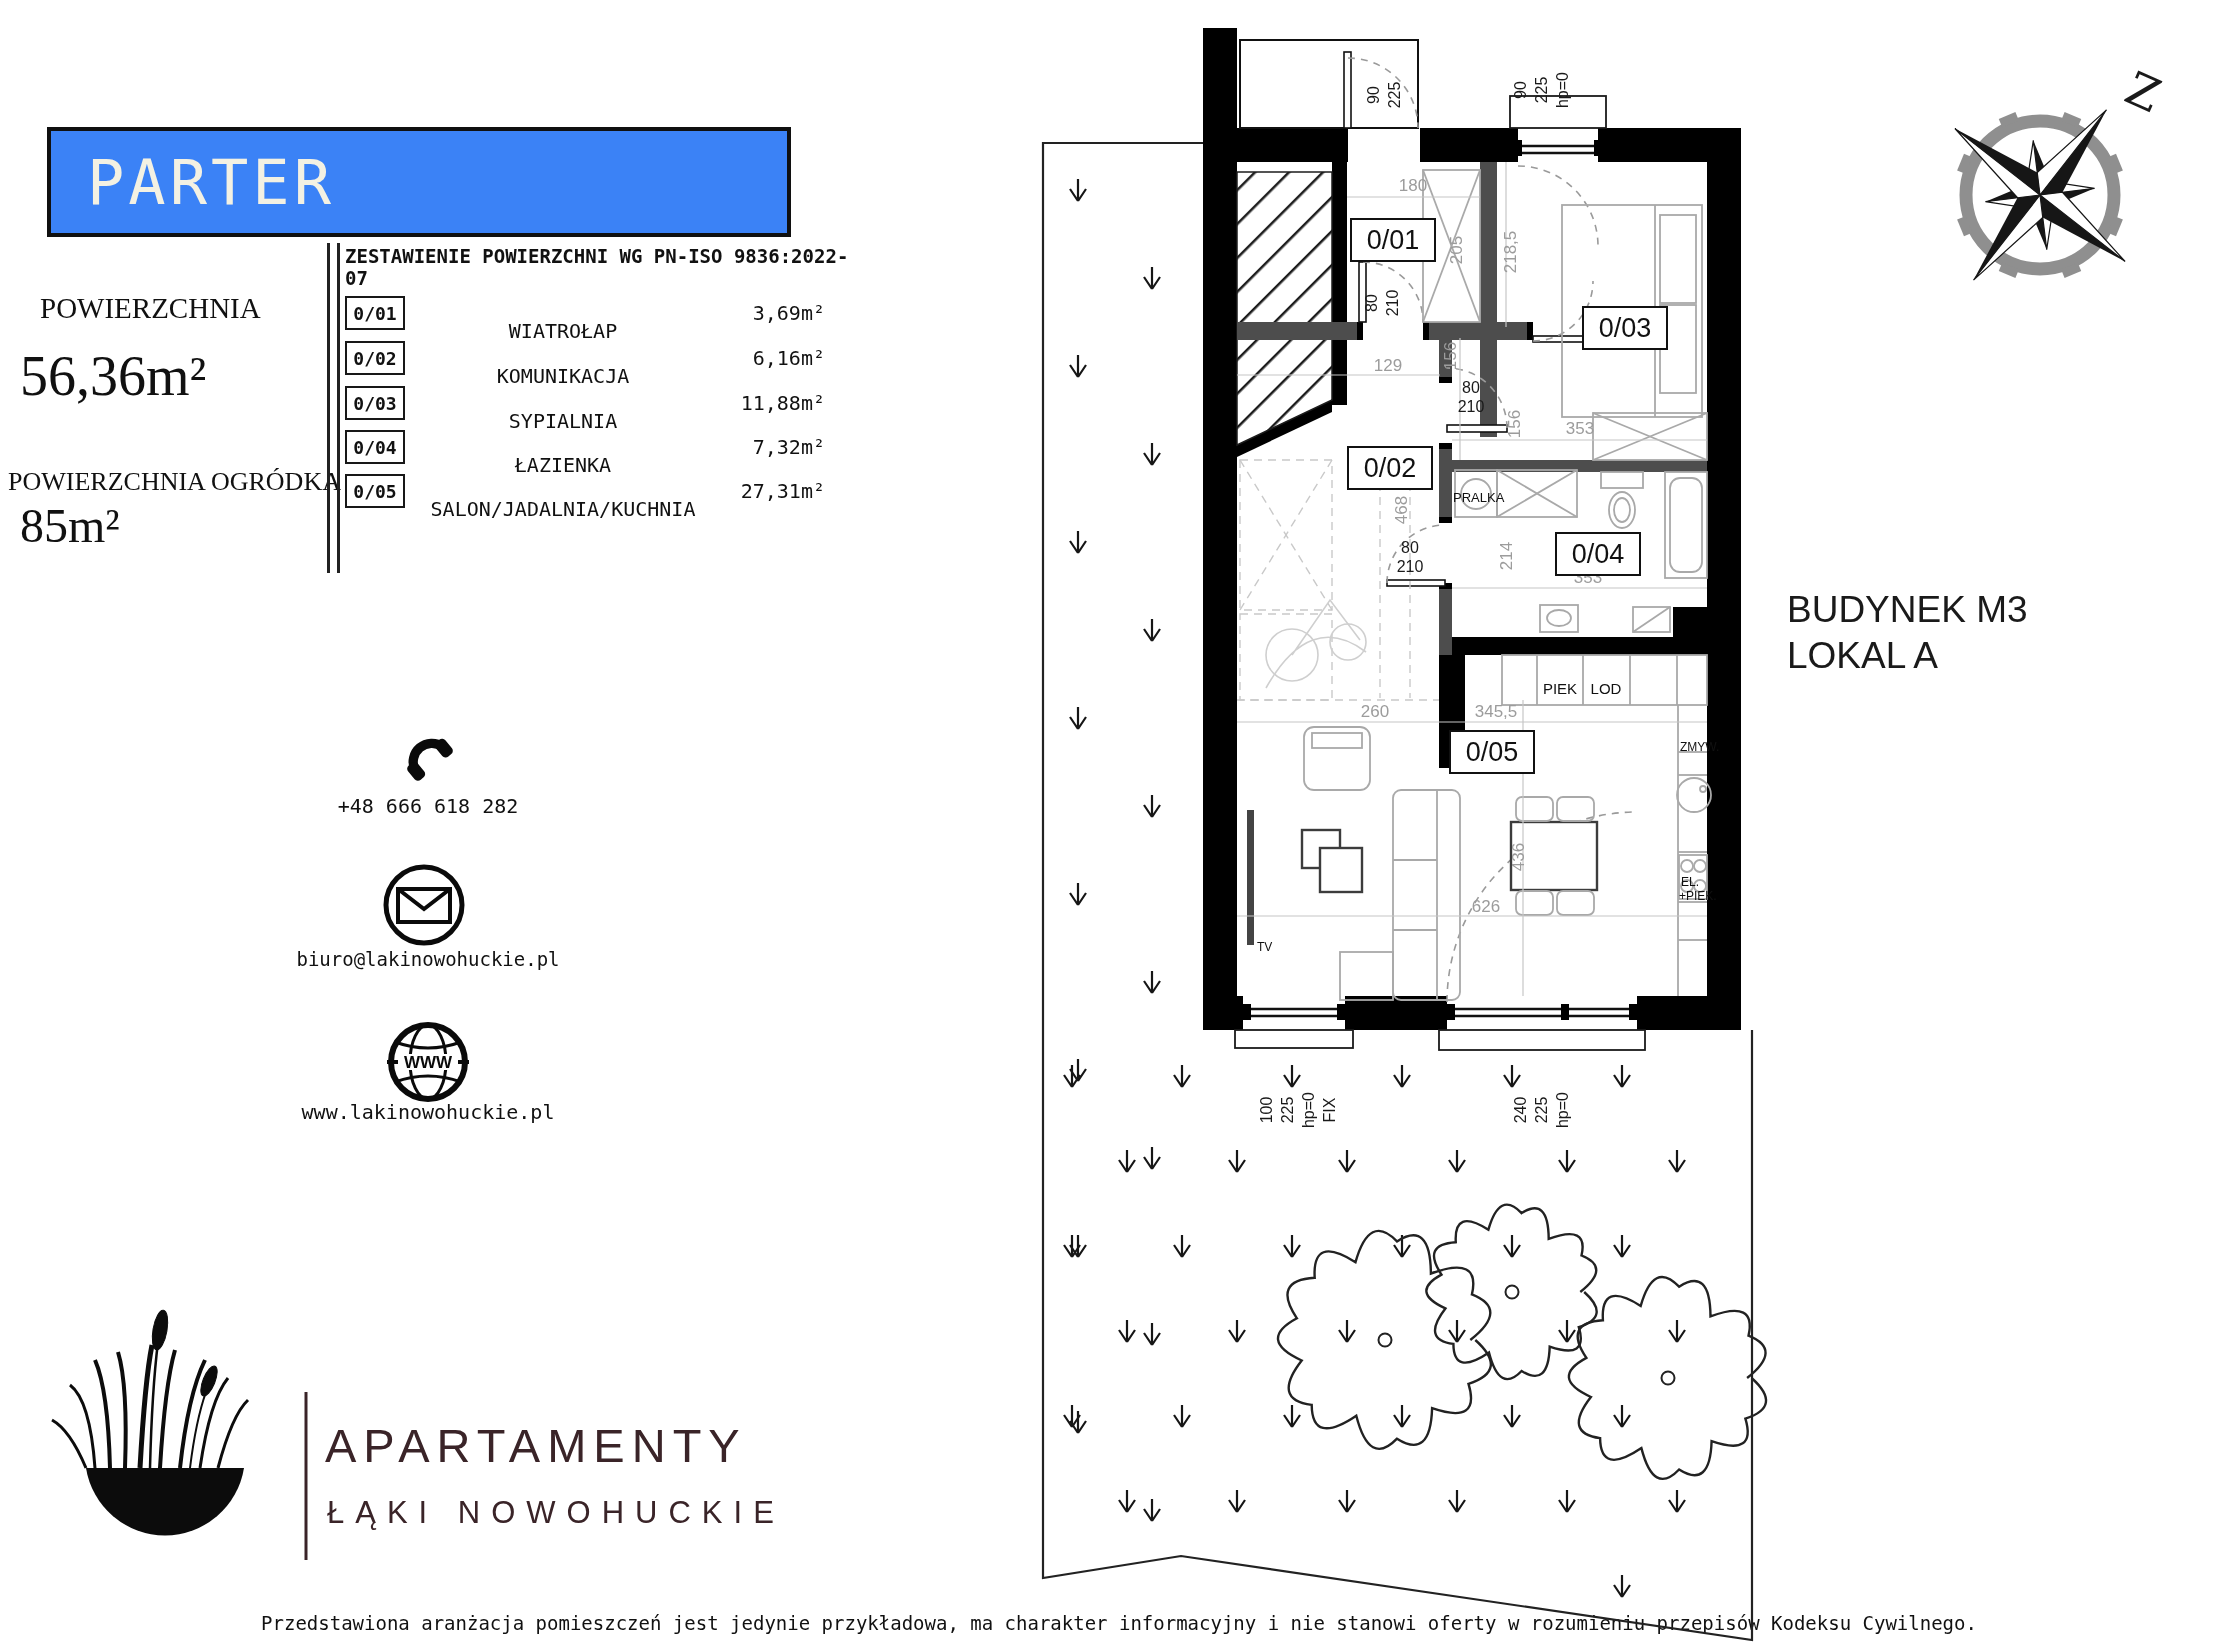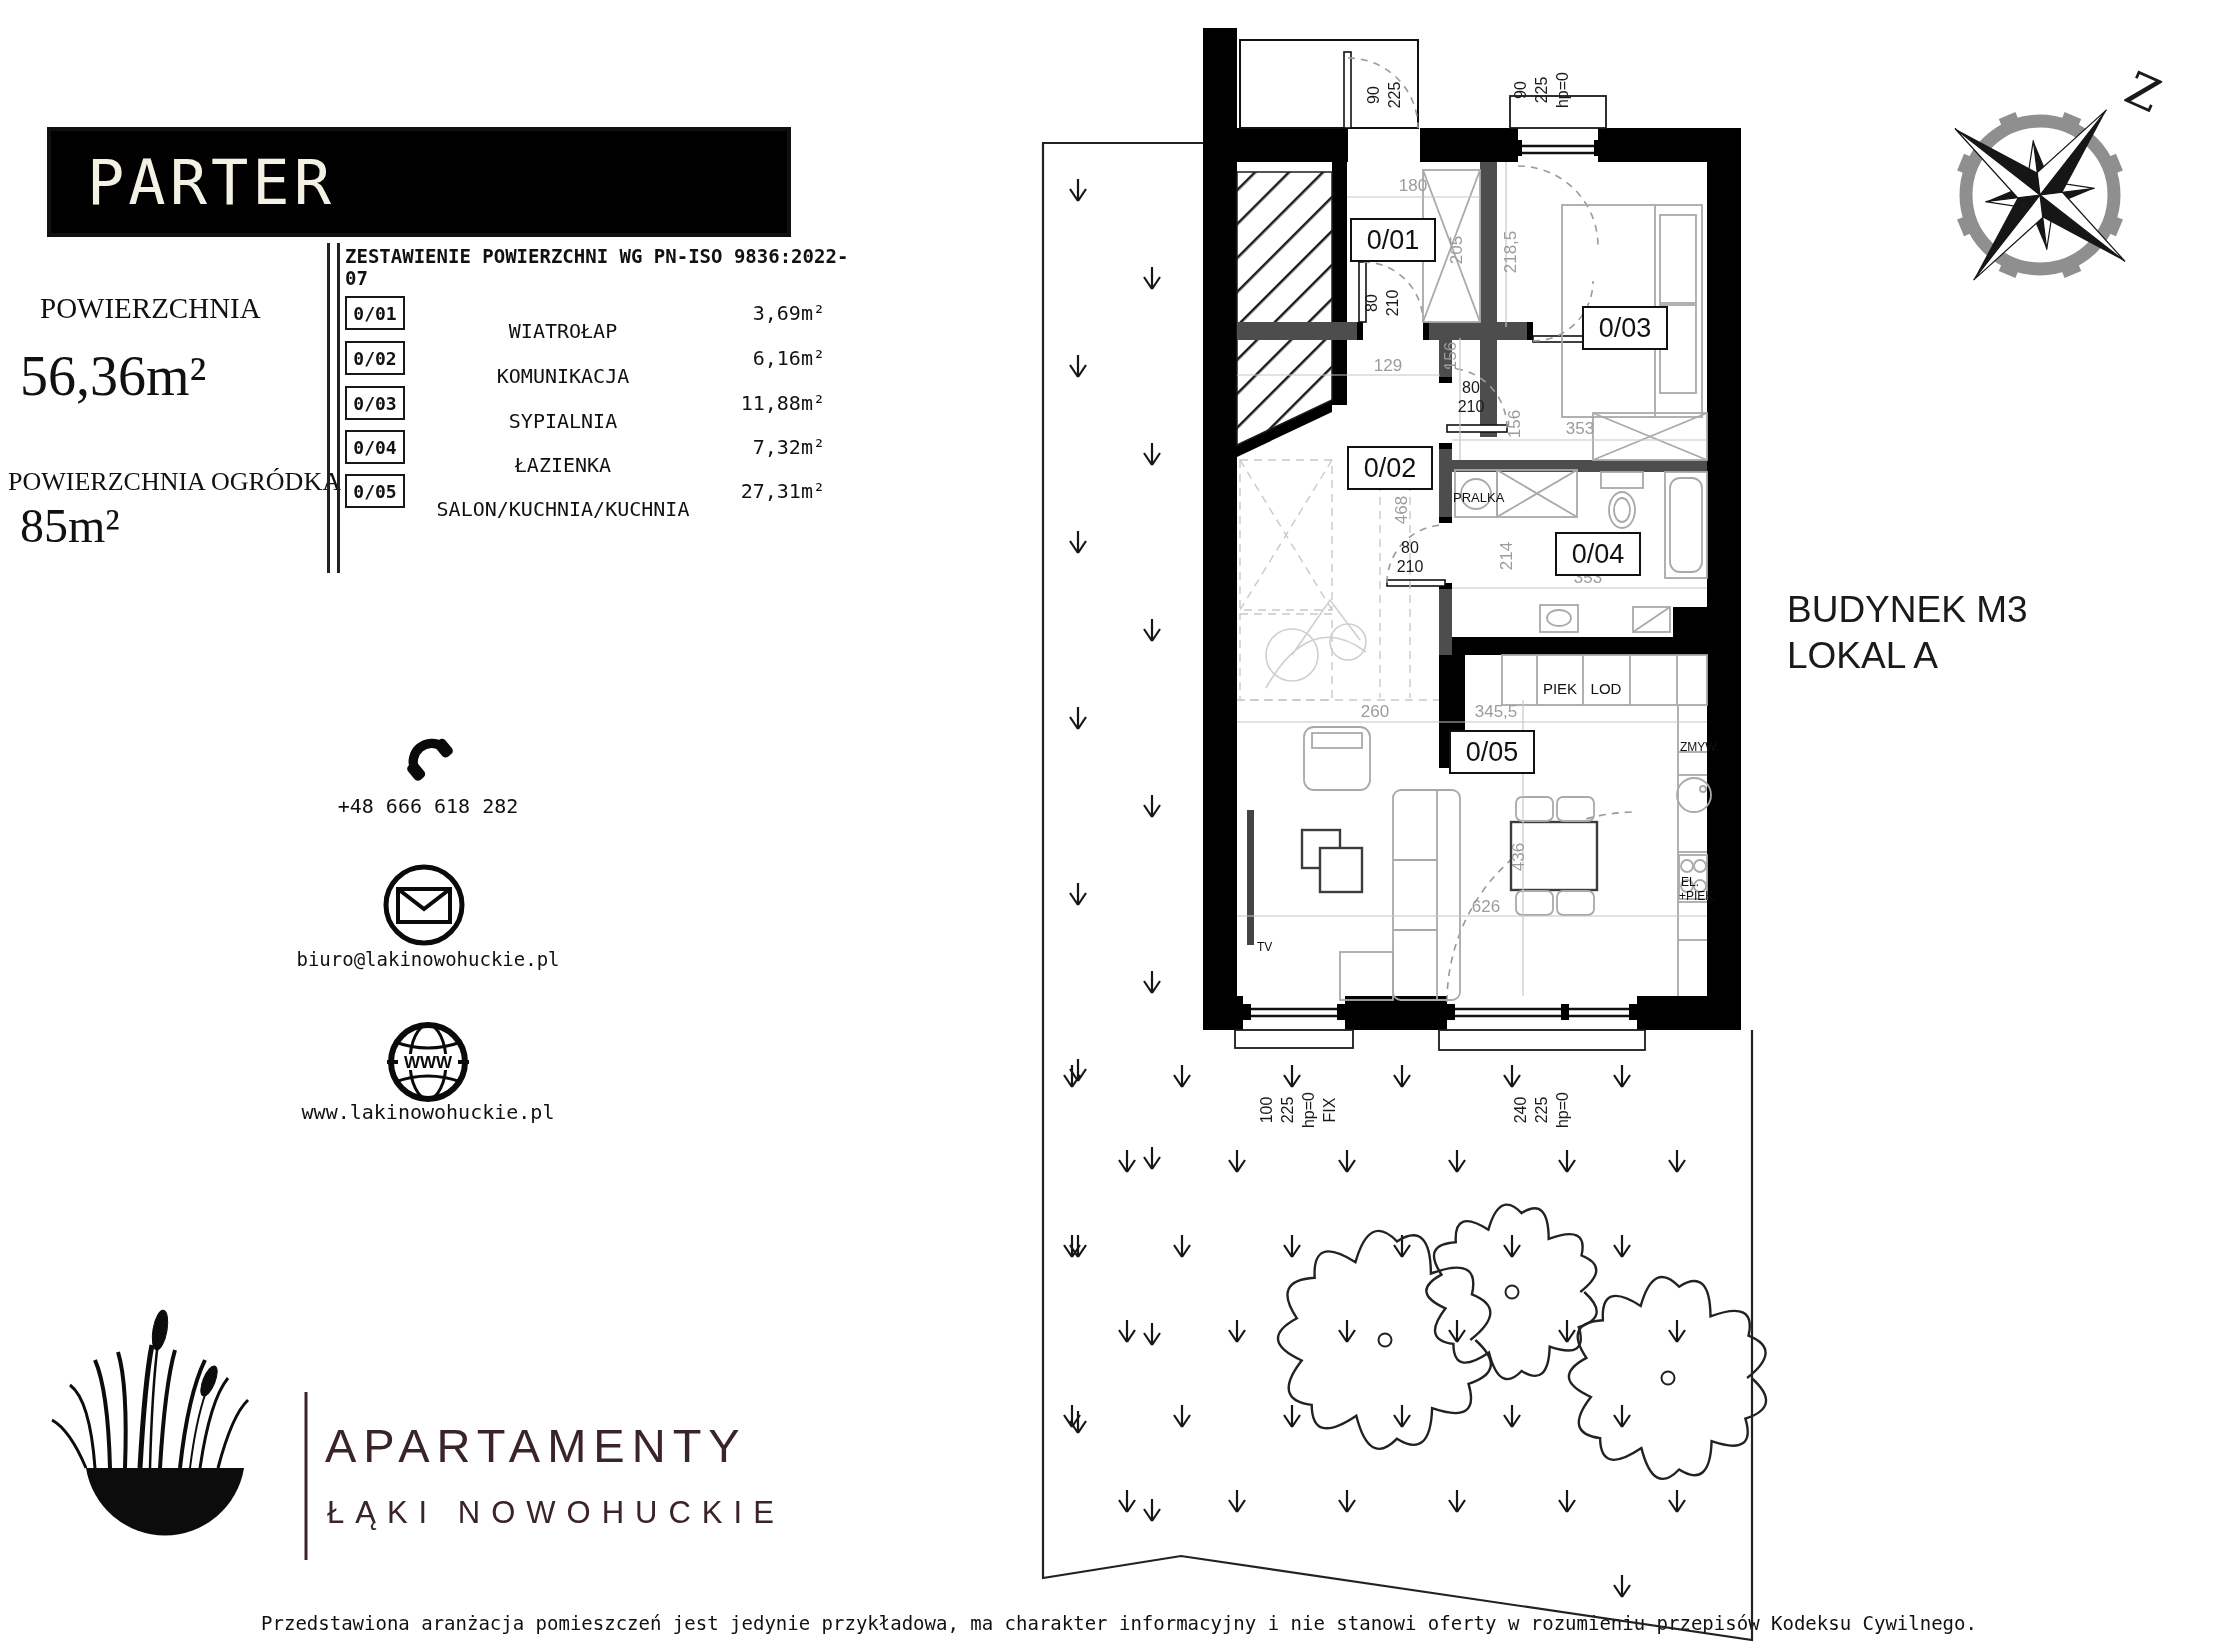--- a/index.html
+++ b/index.html
@@ -1,20 +1,20 @@
 <!DOCTYPE html>
 <html><head>
 <meta charset="utf-8">
 <style>
   html,body{margin:0;padding:0;background:#fff;}
   #app{position:relative;width:2238px;height:1652px;background:#fff;overflow:hidden;
        font-family:"DejaVu Sans Mono", monospace;color:#111;}
   .abs{position:absolute;}
   
-  #hdr{left:47px;top:127px;width:736px;height:102px;background:#000000;border:4px solid #101010;
+  #hdr{left:47px;top:127px;width:736px;height:102px;background:#3b82f6;border:4px solid #101010;
        display:flex;align-items:center;}
   #hdr .floor{font-size:62px;color:#f3f1e3;margin-left:36px;letter-spacing:4px;}
   #hdr .unit{font-size:42px;color:#eFeddf;margin-left:88px;letter-spacing:2px;}
   
   .c{font-family:Liberation Serif, serif;}
   #pow-label{left:40px;top:292px;width:260px;font-size:29px;}
   #pow-val{left:20px;top:344px;width:300px;font-size:56px;}
   #ogr-label{left:8px;top:455px;width:340px;font-size:26px;margin-top:12px;}
   #ogr-val{left:20px;top:498px;width:300px;font-size:48px;}
   
@@ -79,21 +79,21 @@
     <div class="tname">SYPIALNIA</div>
     <div class="tarea">11,88m²</div>
   </div>
   <div class="trow abs" style="top:430px">
     <div class="tcode">0/04</div>
     <div class="tname">ŁAZIENKA</div>
     <div class="tarea">7,32m²</div>
   </div>
   <div class="trow abs" style="top:474px">
     <div class="tcode">0/05</div>
-    <div class="tname">SALON/KUCHNIA/KUCHNIA</div>
+    <div class="tname">SALON/JADALNIA/KUCHNIA</div>
     <div class="tarea">27,31m²</div>
   </div>
 
   <svg width="56" height="66" style="left:398px;top:722px;" viewBox="0 0 90 90">
     <g transform="rotate(-40 45 45)">
       <path d="M16,52 A30,30 0 0 1 74,52" fill="none" stroke="#0a0a0a" stroke-width="15"></path>
       <rect x="6" y="40" width="20" height="30" rx="7" fill="#0a0a0a"></rect>
       <rect x="64" y="40" width="20" height="30" rx="7" fill="#0a0a0a"></rect>
     </g>
   </svg>

